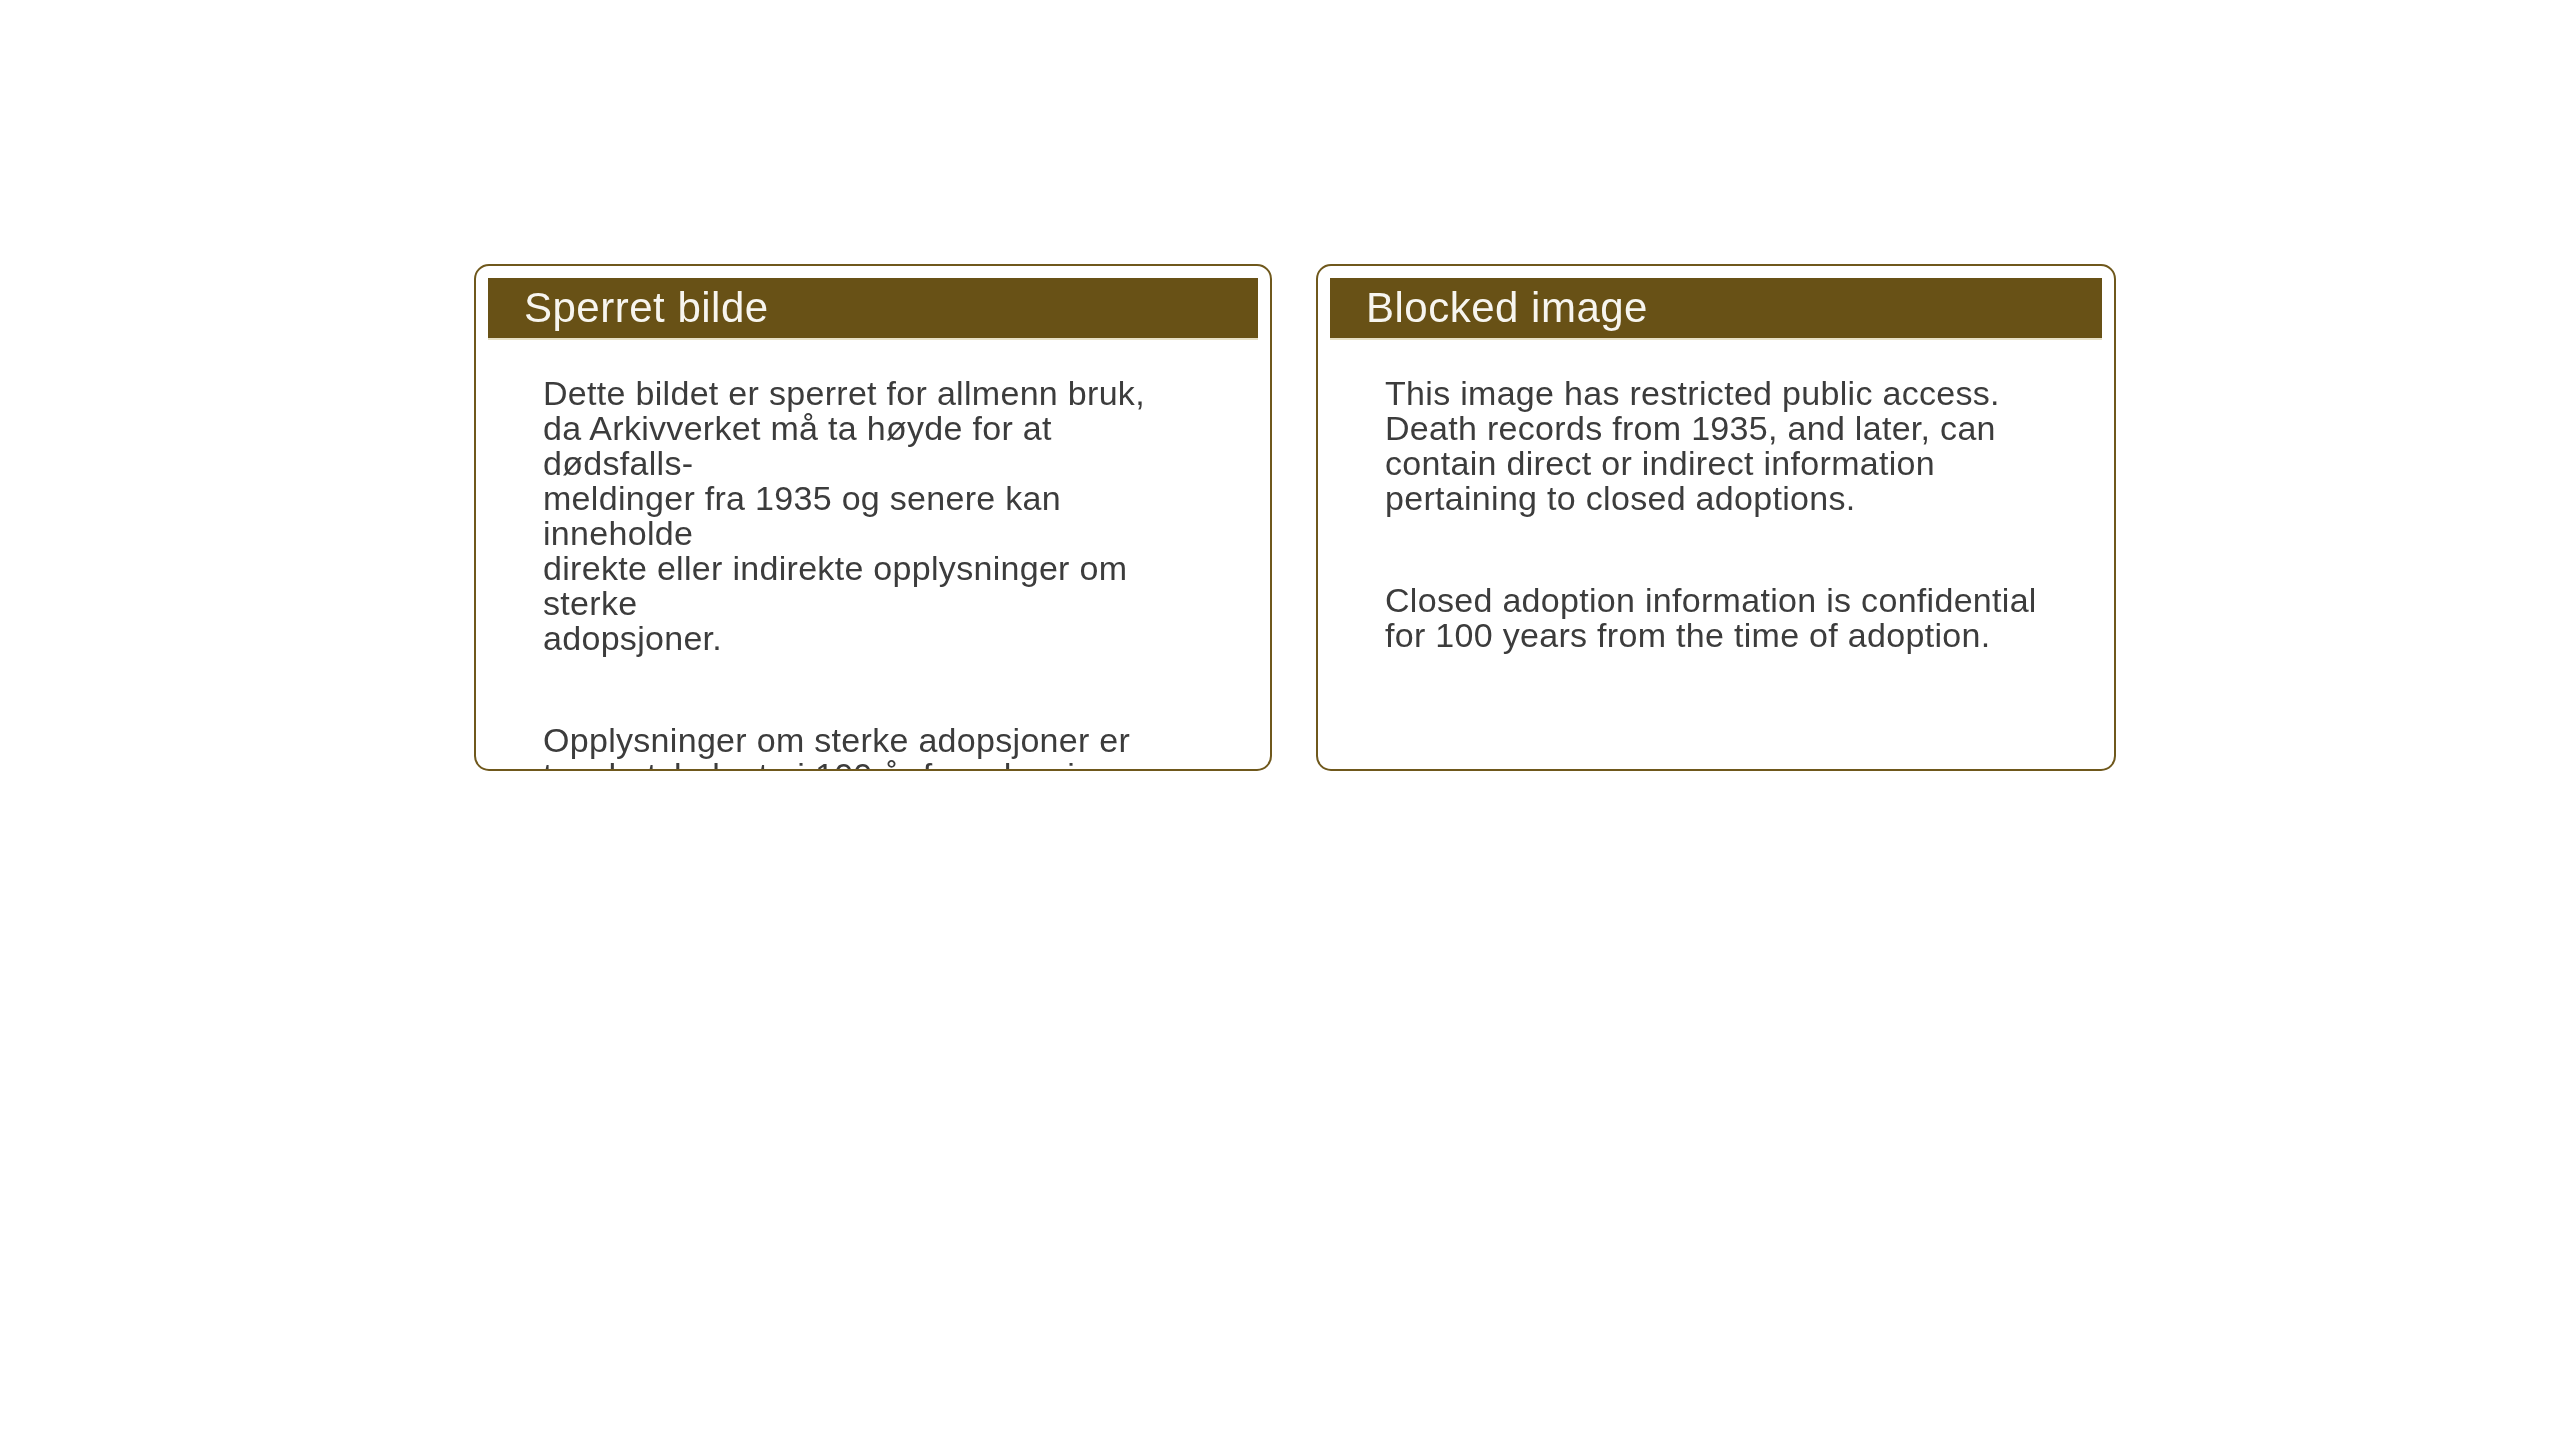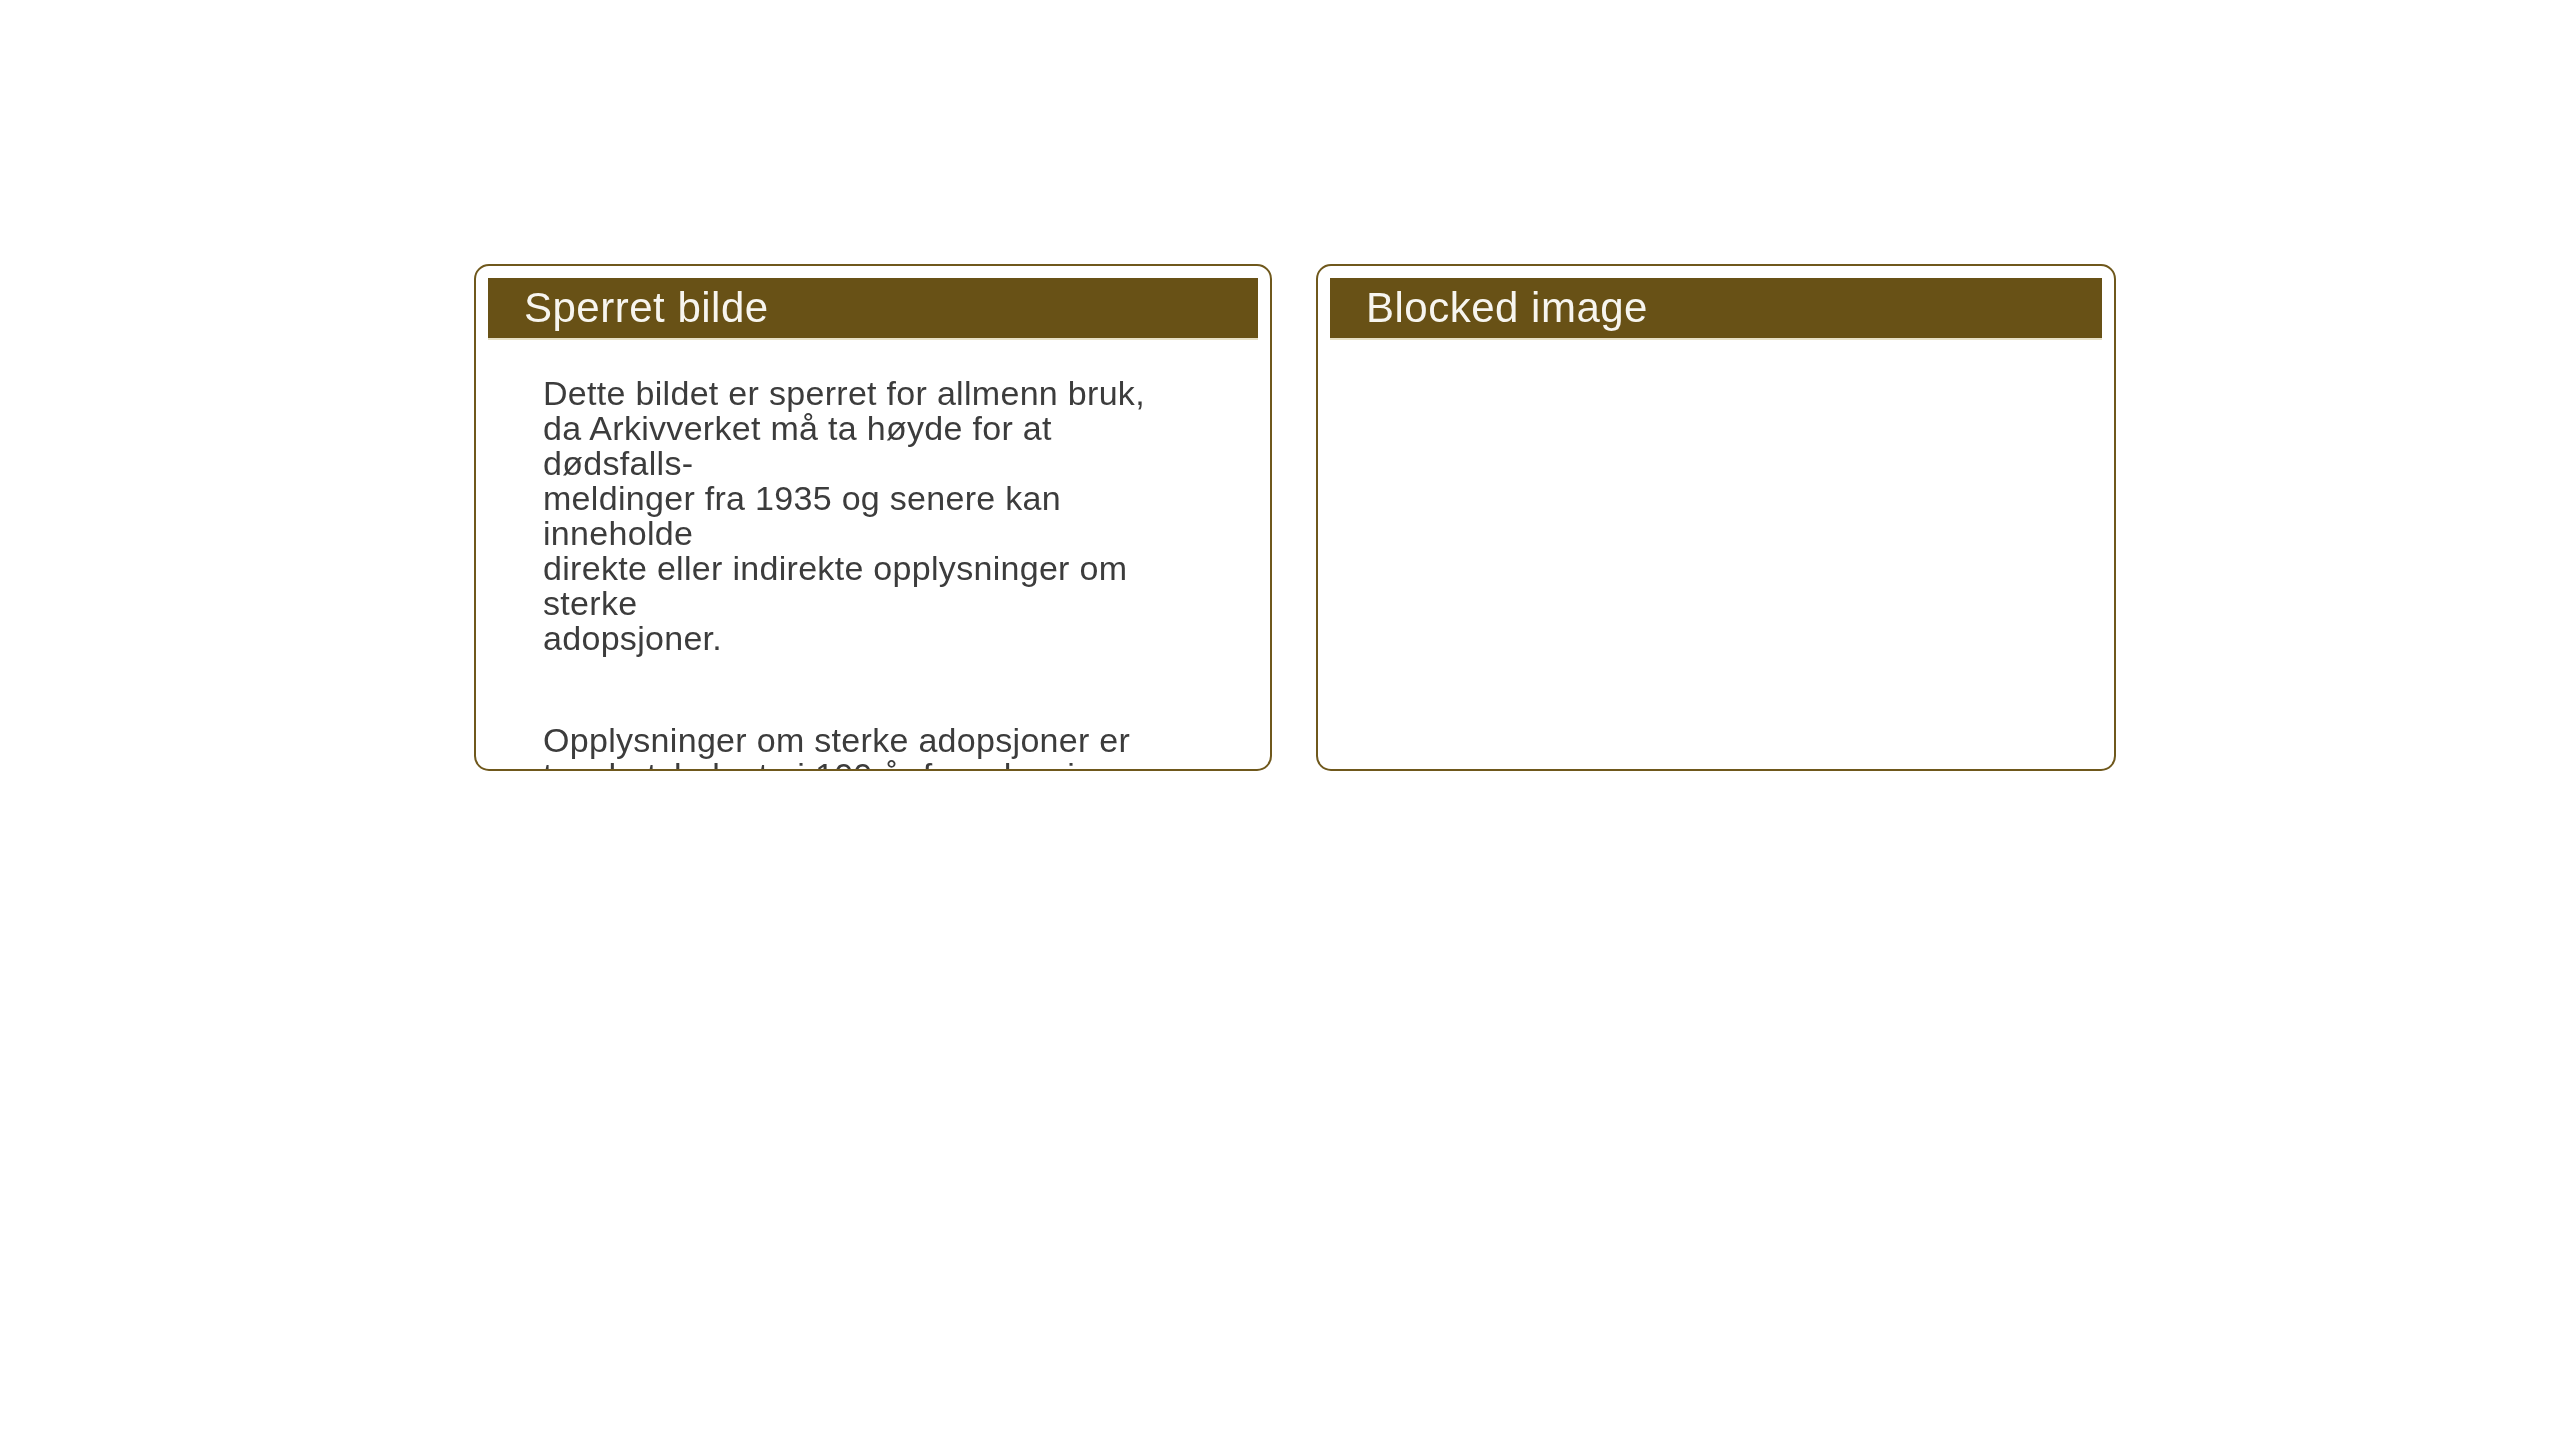--- a/index.html
+++ b/index.html
@@ -70,16 +70,22 @@
 taushetsbelagte i 100 år fra adopsjons-
 tidspunktet.</p>
     </div>
   </section>
 
   <section class="notice-card card-en">
     <header class="card-header">
       <h2 class="card-title">Blocked image</h2>
     </header>
     <div class="card-body">
+      <p>This image has restricted public access.
+Death records from 1935, and later, can
+contain direct or indirect information
+pertaining to closed adoptions.</p>
+      <p>Closed adoption information is confidential
+for 100 years from the time of adoption.</p>
     </div>
   </section>
 
 </div>
 
 </body></html>

